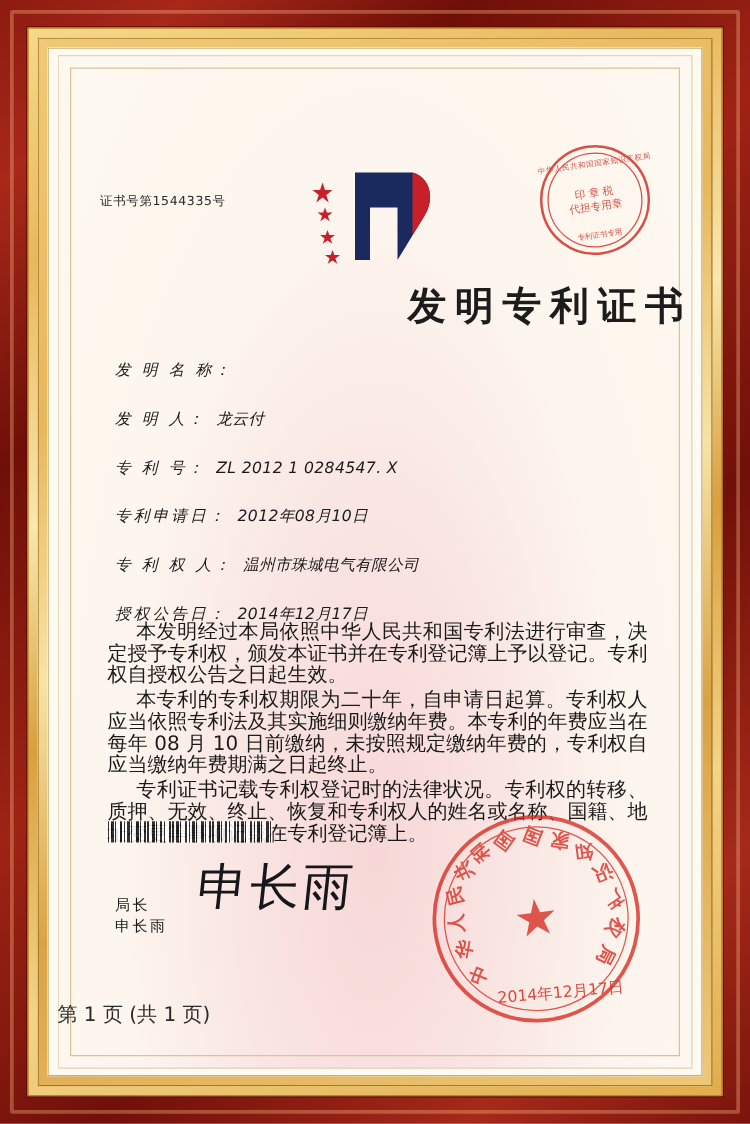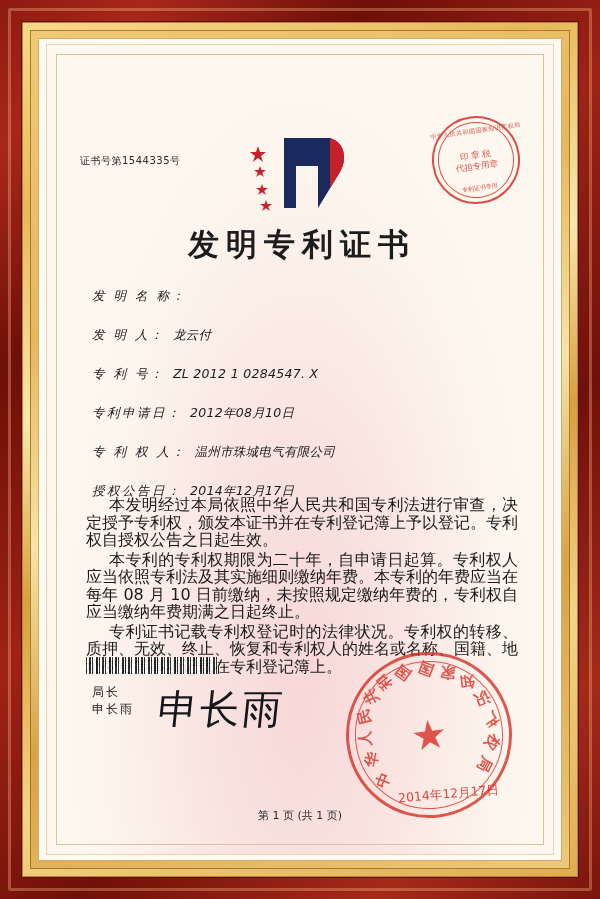--- a/index.html
+++ b/index.html
@@ -84,21 +84,21 @@
     transform: translateX(-50%);
     width: 112px;
     height: 86px;
   }
   .logo svg { display:block; }
 
   .main-title {
     position: absolute;
     left: 4px; right: 0;
     top: 180px;
-    text-align: center;
+    text-align: right;
     font-size: 31px;
     letter-spacing: 7px;
     color: #1c1c1c;
     font-weight: bold;
     font-family: "DejaVu Sans", sans-serif;
   }
 
   
   .seal-top {
     position: absolute;
@@ -193,21 +193,21 @@
       #111 3px, #111 5px, #fff 5px, #fff 6px,
       #111 6px, #111 7px, #fff 7px, #fff 10px,
       #111 10px, #111 12px, #fff 12px, #fff 13px);
     opacity: 0.85;
   }
 
   
   .sig-block {
     position: absolute;
     left: 46px;
-    top: 640px;
+    top: 672px;
     font-size: 12px;
     line-height: 17px;
     color: #1a1a1a;
     letter-spacing: 2px;
     font-family: "DejaVu Sans", sans-serif;
   }
   .sig-hand {
     position: absolute;
     left: 112px;
     top: 638px;
@@ -260,22 +260,22 @@
     color: #d52b20;
     opacity: 0.85;
     transform: rotate(-5deg);
     font-family: "DejaVu Sans", sans-serif;
   }
 
   .page-footer {
     position: absolute;
     left: 0; right: 0;
     bottom: 32px;
-    text-align: center;
-    font-size: 11px;
+    text-align: left;
+    font-size: 16px;
     color: #2a2a2a;
     font-family: "DejaVu Sans", sans-serif;
   }
 </style>
 </head>
 <body>
 
 <div class="frame-outer">
   <div class="frame-bevel"></div>
   <div class="frame-inner-gold"></div>

